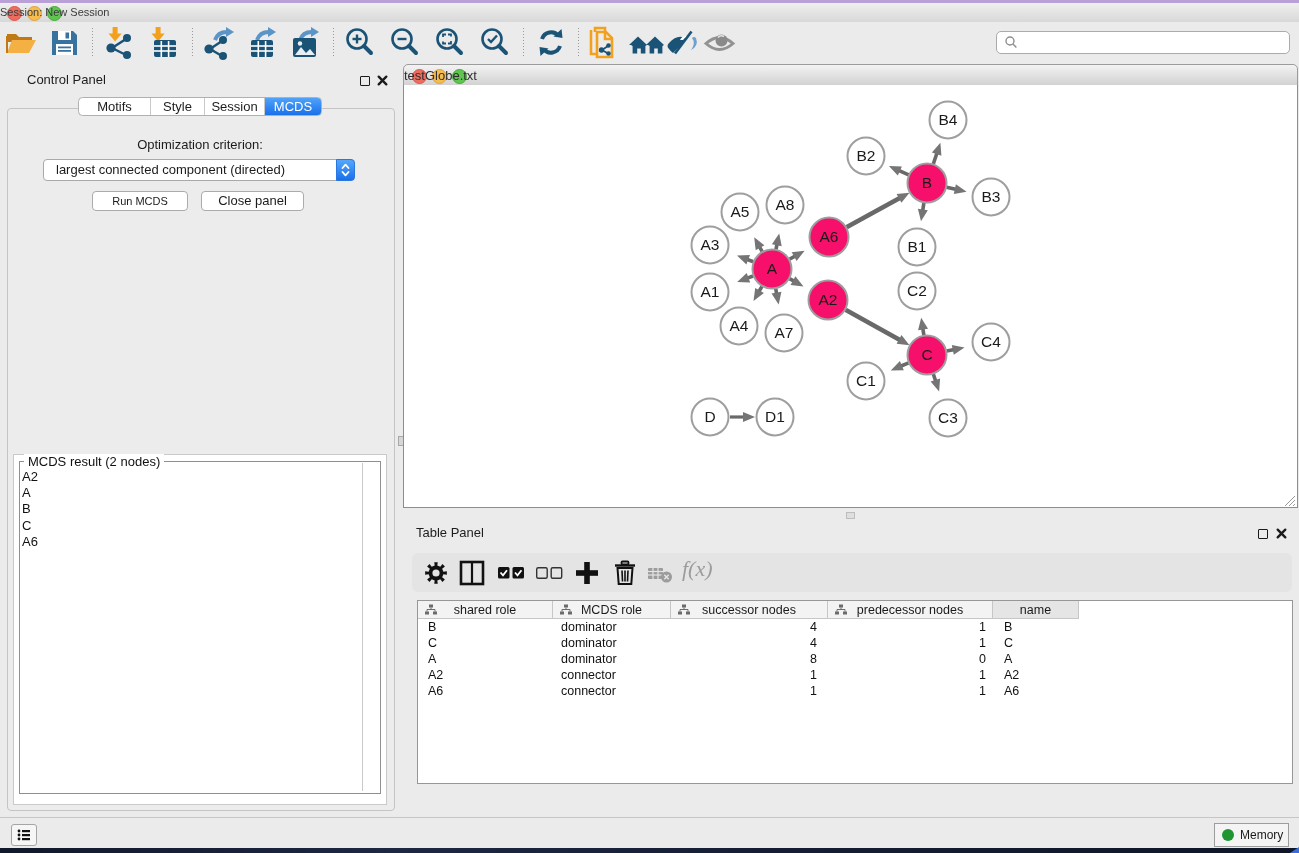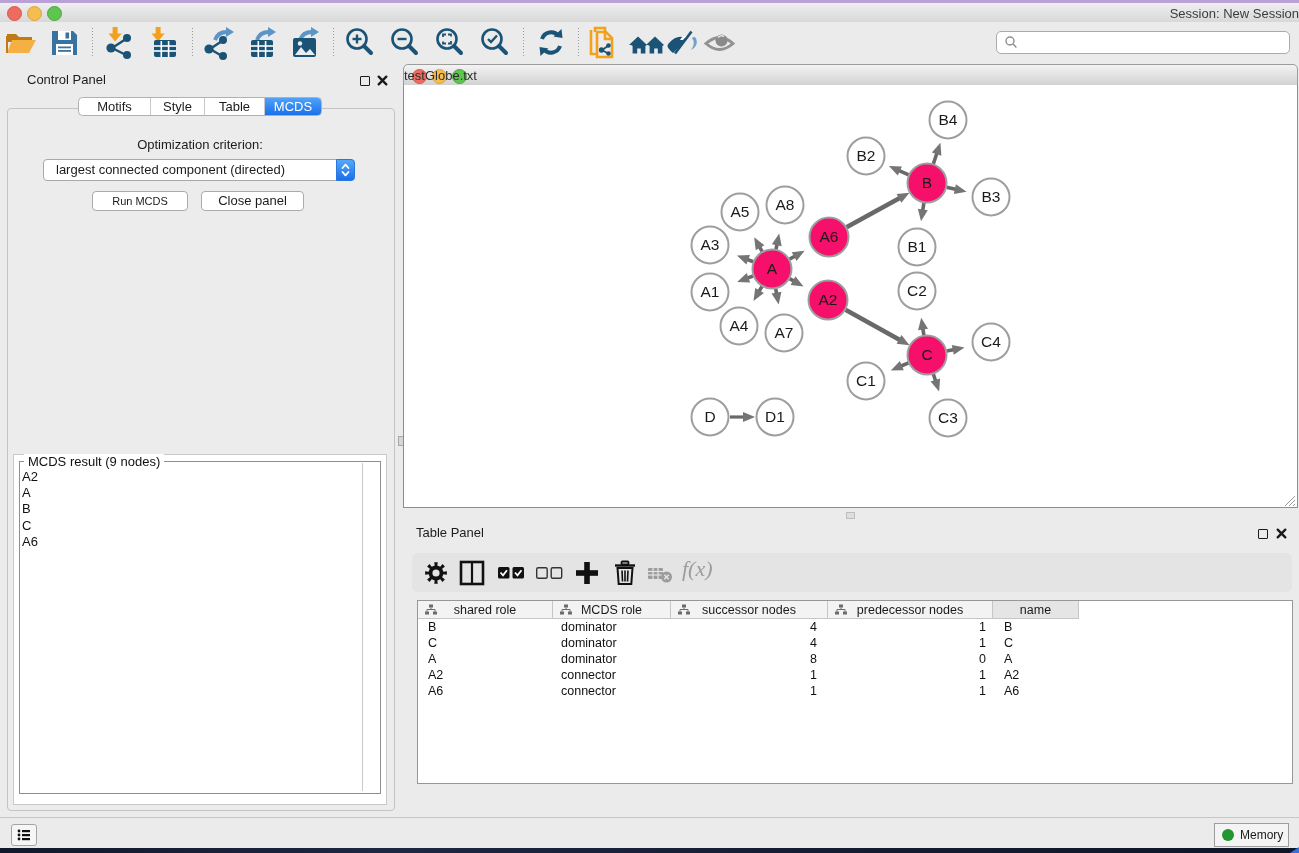--- a/index.html
+++ b/index.html
@@ -15,21 +15,21 @@
 .seg>div.sel{background:linear-gradient(#4fa3fa,#1a70ea);color:#fff;border-right:none;}
 </style></head>
 <body>
 
 <div class="abs" style="left:0;top:0;width:1299px;height:3px;background:#b9a1d8;"></div>
 
 <div class="abs" style="left:0;top:3px;width:1299px;height:19px;background:linear-gradient(#efefef,#d8d8d8);border-bottom:1px solid #b4b4b4;">
   <div class="tl" style="left:7px;background:#ee6b5f;border:1px solid #d9574c;"></div>
   <div class="tl" style="left:27px;background:#f5bd50;border:1px solid #dfa23b;"></div>
   <div class="tl" style="left:47px;background:#5ec64f;border:1px solid #48a83c;"></div>
-  <div class="abs" style="left:0;width:100%;text-align:right;top:3px;font-size:13px;color:#3c3c3c;">Session: New Session</div>
+  <div class="abs" style="left:0;width:100%;text-align:left;top:3px;font-size:11px;color:#3c3c3c;">Session: New Session</div>
 </div>
 
 <div class="abs" id="toolbar" style="left:0;top:22px;width:1299px;height:42px;background:#ebebeb;">
   <div class="vsep" style="left:92px;"></div>
 <svg class="abs" style="left:4px;top:4px;" width="34" height="34" viewBox="0 0 34 34">
 <path d="M3 8 h9 l3 3 h13 v5 h-25 z" fill="#c07a15"></path>
 <path d="M3 27 h22 l7 -13 h-24 z" fill="#f5b043"></path>
 <path d="M3 27 v-17" stroke="#c07a15" stroke-width="2"></path>
     </svg>
 <svg class="abs" style="left:47px;top:4px;" width="34" height="34" viewBox="0 0 34 34">
@@ -172,40 +172,40 @@
   <div class="abs" style="left:360px;top:12px;width:8px;height:8px;border:1.6px solid #1a1a1a;border-radius:1px;"></div>
   <svg class="abs" style="left:377px;top:11px;" width="11" height="11" viewBox="0 0 13 13">
     <path d="M2 2 L11 11 M11 2 L2 11" stroke="#1a1a1a" stroke-width="2.8" stroke-linecap="round"></path>
   </svg>
 
   <div class="abs" style="left:7px;top:44px;width:386px;height:701px;border:1px solid #c4c4c4;border-radius:4px;background:#ececec;"></div>
 
   <div class="seg" style="left:78px;top:33px;width:242px;height:17px;">
     <div style="width:71px;">Motifs</div>
     <div style="width:53px;">Style</div>
-    <div style="width:59px;">Table</div>
+    <div style="width:59px;">Session</div>
     <div class="sel" style="flex:1;">MCDS</div>
   </div>
 
   <div class="abs" style="left:7px;top:73px;width:386px;text-align:center;font-size:13px;color:#1b1b1b;">Optimization criterion:</div>
   <div class="abs" style="left:43px;top:95px;width:310px;height:20px;background:#fff;border:1px solid #a9a9a9;border-radius:4px;">
     <div class="abs" style="left:12px;top:2px;font-size:13px;color:#1b1b1b;">largest connected component (directed)</div>
     <div class="abs" style="right:-1px;top:-1px;width:17px;height:20px;background:linear-gradient(#55a7fa,#1a70ea);border-radius:0 4px 4px 0;border:1px solid #2a77e2;">
       <svg width="17" height="20" viewBox="0 0 17 20">
         <path d="M5.5 8 L8.5 4.6 L11.5 8" fill="none" stroke="#fff" stroke-width="1.8" stroke-linejoin="round" stroke-linecap="round"></path>
         <path d="M5.5 12 L8.5 15.4 L11.5 12" fill="none" stroke="#fff" stroke-width="1.8" stroke-linejoin="round" stroke-linecap="round"></path>
       </svg>
     </div>
   </div>
   <div class="abs" style="left:92px;top:127px;width:94px;height:18px;background:#fff;border:1px solid #ababab;border-radius:4px;text-align:center;font-size:11px;color:#1b1b1b;line-height:18px;">Run MCDS</div>
   <div class="abs" style="left:201px;top:127px;width:101px;height:18px;background:#fff;border:1px solid #ababab;border-radius:4px;text-align:center;font-size:13px;color:#1b1b1b;line-height:18px;">Close panel</div>
 
   <div class="abs" style="left:13px;top:390px;width:372px;height:349px;background:#fff;border:1px solid #c9c9c9;"></div>
   <div class="abs" style="left:19px;top:397px;width:360px;height:331px;border:1px solid #8f8f8f;background:#fff;"></div>
-  <div class="abs" style="left:24px;top:390px;background:#fff;padding:0 4px;font-size:13px;color:#111;">MCDS result (9 nodes)</div>
+  <div class="abs" style="left:24px;top:390px;background:#fff;padding:0 4px;font-size:13px;color:#111;">MCDS result (2 nodes)</div>
   <div class="abs" style="left:362px;top:399px;width:1px;height:328px;background:#c9c9c9;"></div>
   <div class="abs" style="left:22px;top:405px;font-size:13px;color:#111;line-height:16.2px;">A2<br>A<br>B<br>C<br>A6</div>
 </div>
 
 <div class="abs" style="left:398px;top:436px;width:5px;height:8px;background:#d6d6d6;border:1px solid #a8a8a8;"></div>
 
 <div class="abs" id="netwin" style="left:403px;top:64px;width:895px;height:445px;">
   <div class="abs" style="left:0;top:0;width:893px;height:20px;background:linear-gradient(#f3f3f3,#d2d2d2);border:1px solid #9c9c9c;border-radius:5px 5px 0 0;">
     <div class="tl" style="left:8px;top:4px;background:#ee6b5f;border:1px solid #d9574c;"></div>
     <div class="tl" style="left:28px;top:4px;background:#f5bd50;border:1px solid #dfa23b;"></div>

